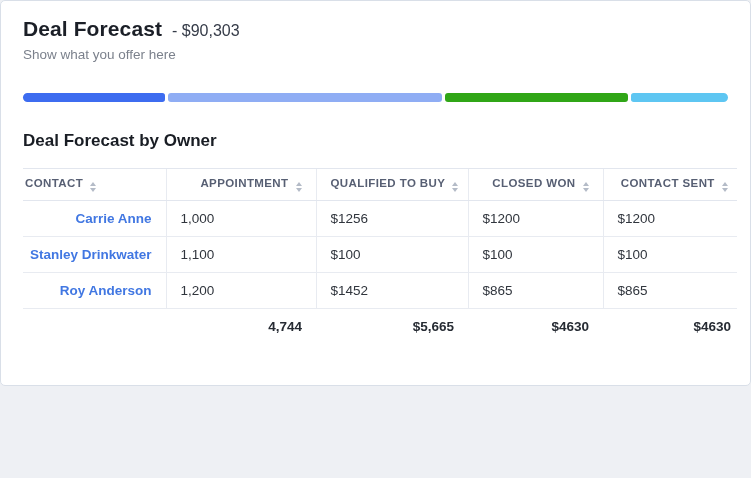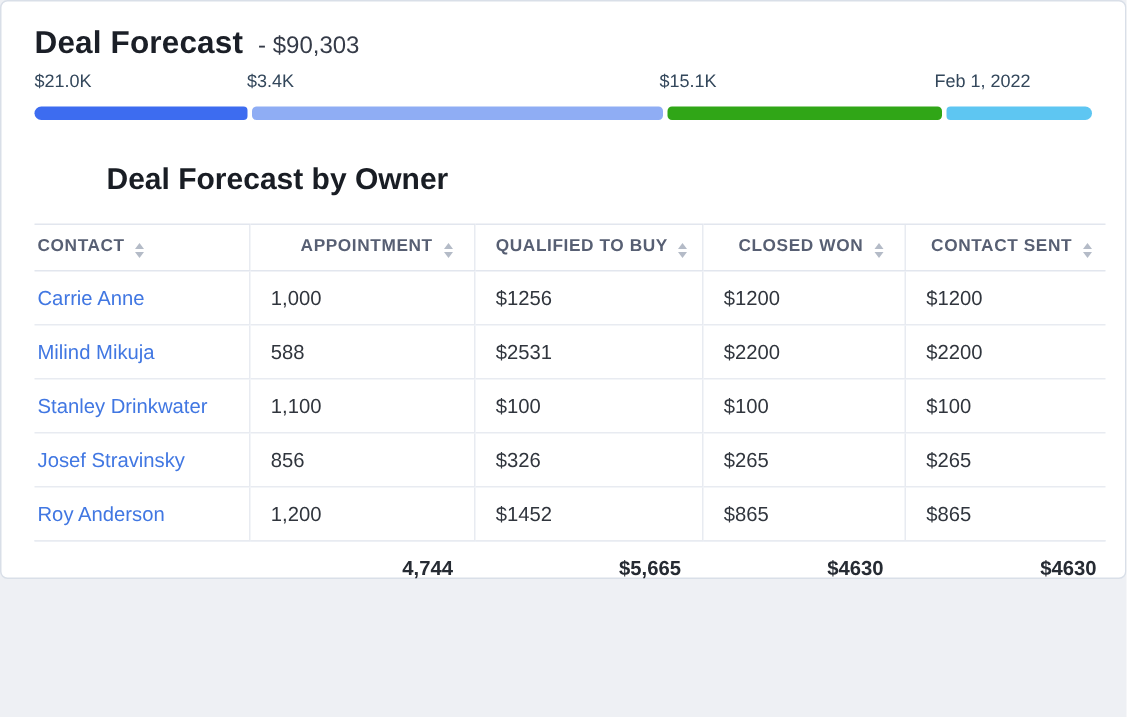--- a/index.html
+++ b/index.html
@@ -37,21 +37,21 @@
     display: flex; height: 9px; align-items: stretch;
     width: calc(100% - 7px);
     margin-bottom: 29px;
   }
   .bar-segment { border-radius: 3px; }
   .bar-segment + .bar-segment { margin-left: 3px; }
   .bar-segment:first-child { border-top-left-radius: 5px; border-bottom-left-radius: 5px; }
   .bar-segment:last-child { border-top-right-radius: 5px; border-bottom-right-radius: 5px; }
 
   
-  .section-title { font-size: 20px; font-weight: 700; color: #191d24; margin-bottom: 17px; margin-left: 48px; }
+  .section-title { font-size: 17px; font-weight: 700; color: #191d24; margin-bottom: 17px; }
 
   
   table { width: 100%; border-collapse: collapse; table-layout: fixed; }
   col.c1 { width: 143px; }
   col.c2 { width: 150px; }
   col.c3 { width: 152px; }
   col.c4 { width: 135px; }
   col.c5 { width: 134px; }
 
   thead th {
@@ -63,21 +63,21 @@
   }
   thead th.left { text-align: left; padding-left: 2px; }
   thead th + th, tbody td + td { border-left: 1px solid #e8ebf1; }
   thead th:last-child { padding-right: 6px; text-align: center; }
 
   tbody td {
     font-size: 13.5px; color: #30353d;
     padding: 10px 14px; text-align: left; white-space: nowrap;
     border-bottom: 1px solid #e8ebf1;
   }
-  tbody td.left { text-align: left; padding-left: 2px; }
+  tbody td.left { text-align: right; padding-left: 2px; font-weight: bold; }
   tbody td:last-child { padding-right: 6px; }
   .contact-link { color: #4177e2; text-decoration: none; font-size: 13.5px; }
 
   tfoot td {
     font-size: 13.5px; font-weight: 700; color: #262b33;
     padding: 10px 14px; text-align: right; white-space: nowrap;
   }
   tfoot td:last-child { padding-right: 6px; }
 
   
@@ -99,27 +99,22 @@
 </head>
 <body>
 
 <div class="card">
   <div class="card-pad">
 
     <div class="title-row">
       <span class="t-main">Deal Forecast</span>
       <span class="t-amount">- $90,303</span>
     </div>
-
-    <div class="bar-labels">
-        <span class="bar-label" style="left: 0%;">$21.0K</span>
-        <span class="bar-label" style="left: 20.1%;">$3.4K</span>
-        <span class="bar-label" style="left: 59.1%;">$15.1K</span>
-        <span class="bar-label" style="left: 85.1%;">Feb 1, 2022</span>
-      </div>
+    <div class="subtitle">Show what you offer here</div>
+
     <div class="bar">
         <div class="bar-segment" style="width: 20.1%; background: rgb(61, 108, 240);"></div>
         <div class="bar-segment" style="width: 39%; background: rgb(143, 173, 244);"></div>
         <div class="bar-segment" style="width: 26%; background: rgb(48, 166, 23);"></div>
         <div class="bar-segment" style="width: 13.7%; background: rgb(94, 198, 242);"></div>
       </div>
 
     <h2 class="section-title">Deal Forecast by Owner</h2>
 
     <table>
@@ -166,43 +161,29 @@
       </thead>
       <tbody>
   <tr>
     <td class="left"><a href="#" class="contact-link">Carrie Anne</a></td>
     <td>1,000</td>
     <td>$1256</td>
     <td>$1200</td>
     <td>$1200</td>
   </tr>
 
-  <tr>
-    <td class="left"><a href="#" class="contact-link">Milind Mikuja</a></td>
-    <td>588</td>
-    <td>$2531</td>
-    <td>$2200</td>
-    <td>$2200</td>
-  </tr>
 
   <tr>
     <td class="left"><a href="#" class="contact-link">Stanley Drinkwater</a></td>
     <td>1,100</td>
     <td>$100</td>
     <td>$100</td>
     <td>$100</td>
   </tr>
 
-  <tr>
-    <td class="left"><a href="#" class="contact-link">Josef Stravinsky</a></td>
-    <td>856</td>
-    <td>$326</td>
-    <td>$265</td>
-    <td>$265</td>
-  </tr>
 
   <tr>
     <td class="left"><a href="#" class="contact-link">Roy Anderson</a></td>
     <td>1,200</td>
     <td>$1452</td>
     <td>$865</td>
     <td>$865</td>
   </tr>
 </tbody>
       <tfoot>

